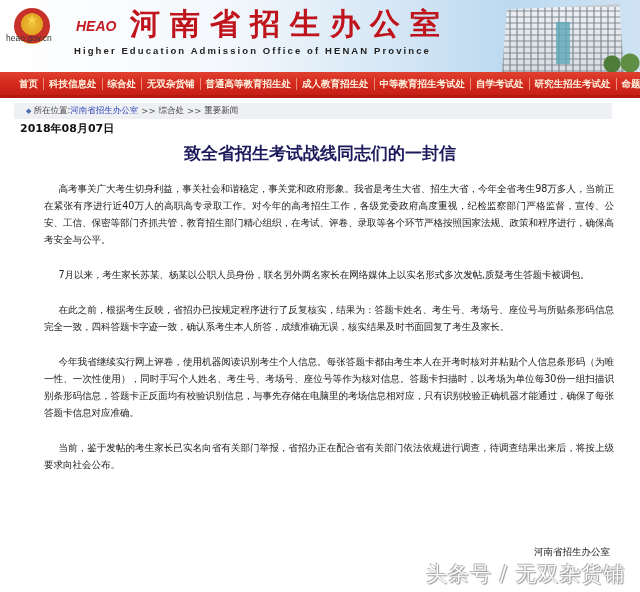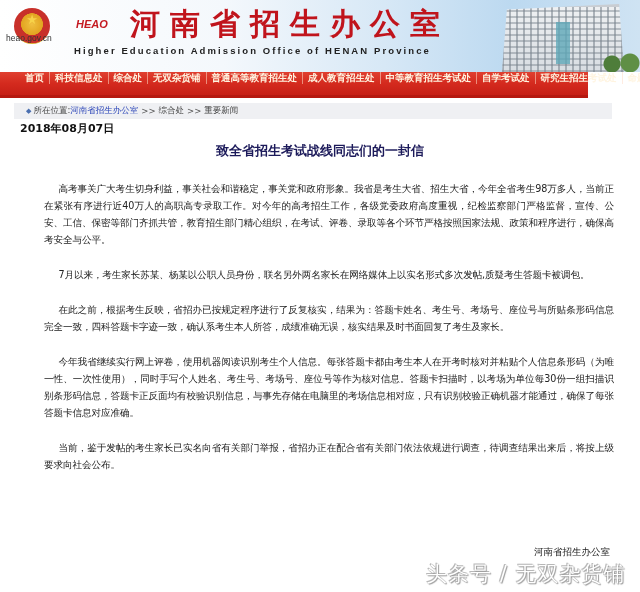--- a/index.html
+++ b/index.html
@@ -17,21 +17,21 @@
       background: radial-gradient(circle at 50% 45%, #f0c040 0%, #e2a420 40%, #c8302a 42%, #c8302a 70%, #d8a830 72%, #b78818 100%);
     }
     .emblem-star { position: absolute; left: 0; top: 5px; width: 36px; text-align: center; color: #f7d34a; font-size: 13px; line-height: 13px; }
     .domain-text { position: absolute; left: 6px; top: 33px; font-size: 8.5px; color: #333; font-family: "Liberation Sans", sans-serif; }
     .hn-logo {
       position: absolute; left: 70px; top: 10px; font-family: "Liberation Sans", sans-serif; font-weight: bold;
       font-size: 34px; color: transparent; -webkit-text-stroke: 1px #e07a80; letter-spacing: -1px; line-height: 34px;
     }
     .heao-logo {
       position: absolute; left: 76px; top: 18px; font-family: "Liberation Sans", sans-serif; font-style: italic;
-      font-weight: bold; font-size: 11px; color: #c41a22; letter-spacing: 0px;
+      font-weight: bold; font-size: 14px; color: #c41a22; letter-spacing: 0px;
     }
     .site-title {
       position: absolute; left: 130px; top: 6px; font-size: 30px; font-weight: bold; color: #c0141c;
       letter-spacing: 10px; line-height: 36px; font-family: "DejaVu Sans", sans-serif;
     }
     .site-subtitle {
       position: absolute; left: 74px; top: 45px; font-size: 9.5px; font-weight: bold; color: #222;
       letter-spacing: 2.1px; font-family: "Liberation Sans", sans-serif;
     }
     .building {
@@ -41,44 +41,44 @@
         repeating-linear-gradient(0deg, rgba(120,130,140,0.45) 0 2px, transparent 2px 6px),
         linear-gradient(180deg, #eef0f2, #d8dde2);
       border-top: 3px solid #c9cdd2;
       clip-path: polygon(4% 8%, 96% 0%, 100% 100%, 0% 100%);
     }
     .building-glass { position: absolute; left: 556px; top: 22px; width: 14px; height: 42px; background: #5fa8b8; opacity: 0.8; }
     .trees { position: absolute; left: 600px; top: 52px; width: 40px; height: 20px; background: radial-gradient(circle at 30% 60%, #4e7d3a 0 8px, transparent 9px), radial-gradient(circle at 75% 55%, #5f8f45 0 9px, transparent 10px); }
 
     
     .navbar {
-      position: absolute; left: 0; top: 72px; width: 588px; height: 26px;
+      position: absolute; left: 0; top: 72px; width: 640px; height: 26px;
       background: linear-gradient(180deg, #e04030 0%, #d42a1e 50%, #c61f16 100%);
       border-bottom: 3px solid #b51810;
-      display: flex; align-items: flex-start; padding-left: 20px;
+      display: flex; align-items: center; padding-left: 14px;
     }
     .nav-item {
       color: #fff4e0; font-size: 9.5px; font-weight: bold; padding: 0 5px; white-space: nowrap;
       border-right: 1px solid rgba(255,220,200,0.55); line-height: 12px; cursor: pointer;
       font-family: "DejaVu Sans", sans-serif;
     }
     .nav-item:last-child { border-right: none; }
 
     
     .breadcrumb {
       position: absolute; left: 14px; top: 103px; width: 598px; height: 16px;
       background: #eff0f3; font-size: 8.5px; color: #444; display: flex; align-items: center; padding-left: 12px;
     }
     .bc-bullet { color: #4a6fb0; font-size: 7px; margin-right: 2px; }
     .bc-link { color: #2b45b8; text-decoration: none; cursor: pointer; }
     .bc-sep { margin: 0 3px; color: #555; }
 
     
     .article-date { position: absolute; left: 20px; top: 121px; font-size: 11px; font-weight: bold; color: #111; font-family: "DejaVu Sans", sans-serif; text-align: right; }
-    .article-title { position: absolute; left: 0; top: 142px; width: 640px; text-align: center; font-size: 13px; font-weight: bold; color: #1c1a5a; }
+    .article-title { position: absolute; left: 0; top: 142px; width: 640px; text-align: center; font-size: 17px; font-weight: bold; color: #1c1a5a; }
     .article-body { position: absolute; left: 44px; top: 180px; width: 570px; }
     .para {
       font-size: 9.6px; line-height: 17px; color: #222; text-indent: 1.5em; text-align: justify;
       margin-bottom: 18px; font-family: "DejaVu Sans", sans-serif; letter-spacing: -0.1px;
     }
     .signature { position: absolute; left: 534px; top: 546px; font-size: 9.5px; color: #222; }
     .watermark {
       position: absolute; left: 426px; top: 560px; font-size: 21px; color: #ffffff; letter-spacing: 1px;
       text-shadow: 0 0 1px #777, 1px 1px 1px #999, -1px -1px 0 #bbb;
       font-family: "DejaVu Sans", sans-serif; opacity: 0.95;

